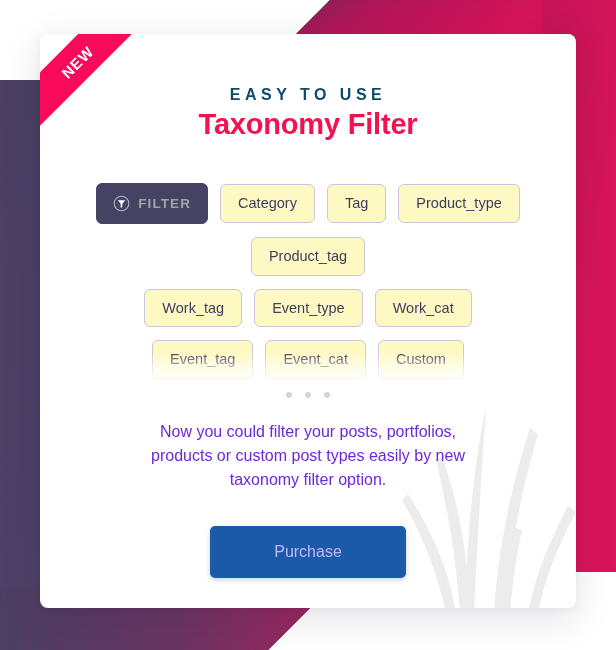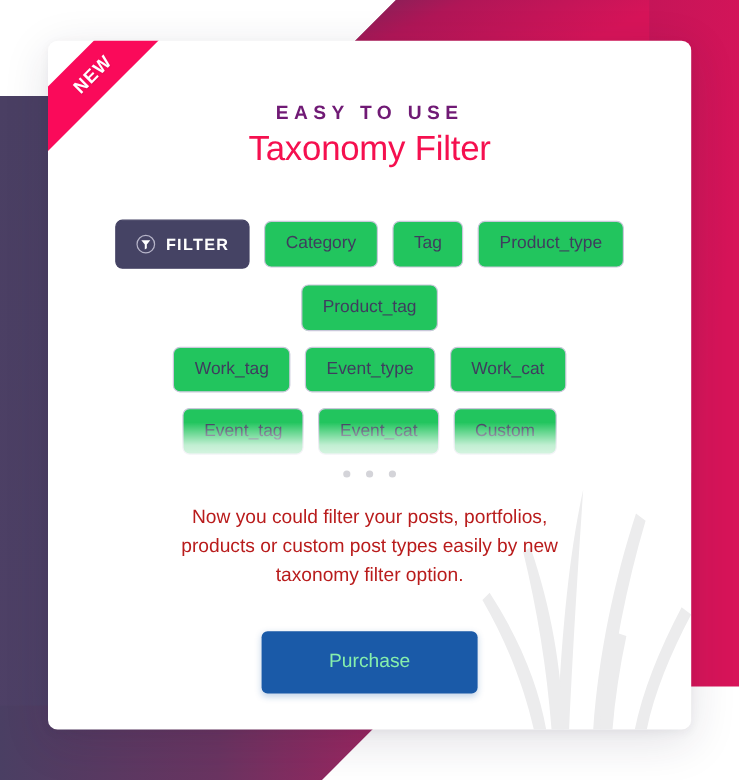--- a/index.html
+++ b/index.html
@@ -52,68 +52,68 @@
     text-shadow:0 1px 1px rgba(0,0,0,.10);
     margin-left:26px;
   }
 
   
   .grass{position:absolute;right:-4px;bottom:-10px;width:190px;height:220px;pointer-events:none;}
 
   .card-inner{position:relative;z-index:3;padding-top:52px;text-align:center;}
 
   .eyebrow{
-    color:#701a75;font-size:16px;font-weight:bold;letter-spacing:4.5px;
+    color:#0c4a6e;font-size:16px;font-weight:bold;letter-spacing:4.5px;
     text-transform:uppercase;margin:0 0 4px 0;
   }
   .title{
-    color:#f5104f;font-size:29px;font-weight:normal;margin:0;
+    color:#f5104f;font-size:29px;font-weight:bold;margin:0;
     letter-spacing:-0.2px;
   }
 
   
   .tags{margin-top:42px;position:relative;padding:0 36px;}
   .tag-row{
     display:flex;justify-content:center;align-items:center;
     gap:12px;margin-bottom:13px;
   }
   .tag{
-    border:1px solid #c9c8da;border-radius:6px;background:#22c55e;
+    border:1px solid #c9c8da;border-radius:6px;background:#fef9c3;
     color:#3f3d5e;font-size:14.5px;line-height:1;
     padding:11px 17px;white-space:nowrap;
     font-family:"Liberation Sans", sans-serif;
   }
   .tag.filter{
-    background:#454364;border-color:#454364;color:#ffffff;
+    background:#454364;border-color:#454364;color:#a3a3a3;
     font-weight:bold;letter-spacing:1.1px;font-size:13.5px;
     display:flex;align-items:center;gap:8px;padding:11px 16px;
   }
   .funnel-icon{display:inline-flex;align-items:center;justify-content:center;}
   .tag-row.fade{position:relative;}
   .fade-mask{
     position:absolute;left:0;right:0;top:318px;height:42px;
     background:linear-gradient(180deg,rgba(255,255,255,0) 0%,rgba(255,255,255,.72) 45%,#ffffff 100%);
     pointer-events:none;z-index:4;
   }
 
   .dots{
     display:flex;justify-content:center;gap:13px;margin-top:8px;
     position:relative;z-index:5;
   }
   .dot{width:6px;height:6px;border-radius:50%;background:#d4d4d9;}
 
   .desc{
     margin:22px auto 0 auto;width:336px;
-    color:#b91c1c;font-size:16px;line-height:24px;
+    color:#6d28d9;font-size:16px;line-height:24px;
   }
 
   .purchase-wrap{margin-top:34px;display:flex;justify-content:center;}
   .purchase{
-    background:#1a5aa8;color:#86efac;border:none;border-radius:5px;
-    font-size:16px;padding:17px 0;width:180px;cursor:pointer;
+    background:#1a5aa8;color:#c4b5fd;border:none;border-radius:5px;
+    font-size:16px;padding:17px 0;width:196px;cursor:pointer;
     font-family:"Liberation Sans", sans-serif;
     box-shadow:0 2px 5px rgba(26,90,168,.25);
   }
 </style>
 </head>
 <body>
 
 <div id="stage">
 
   <div class="bg-layer">

